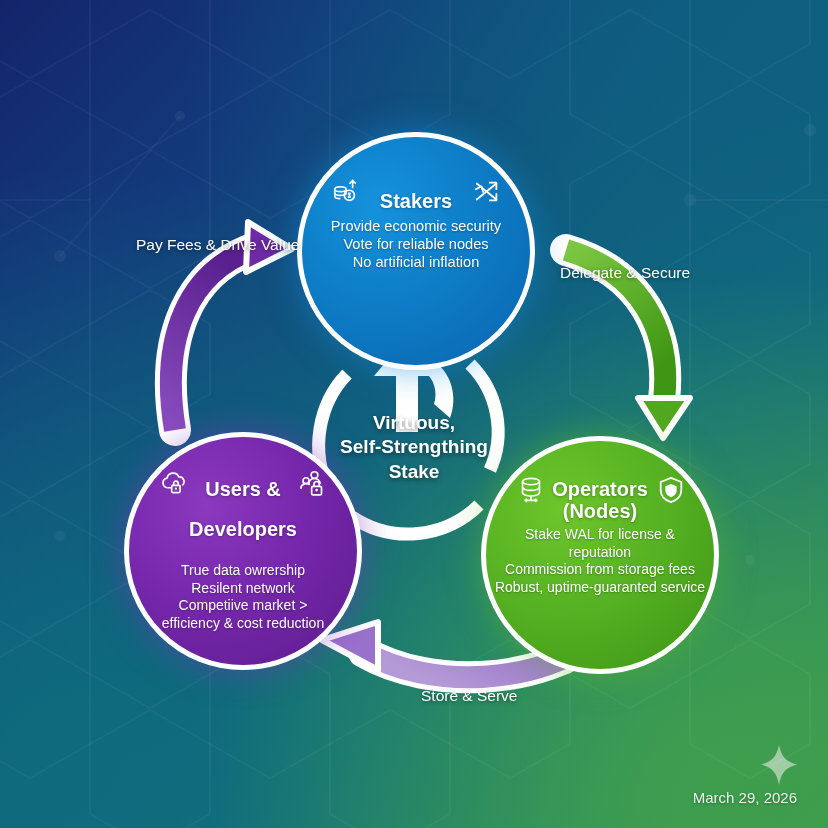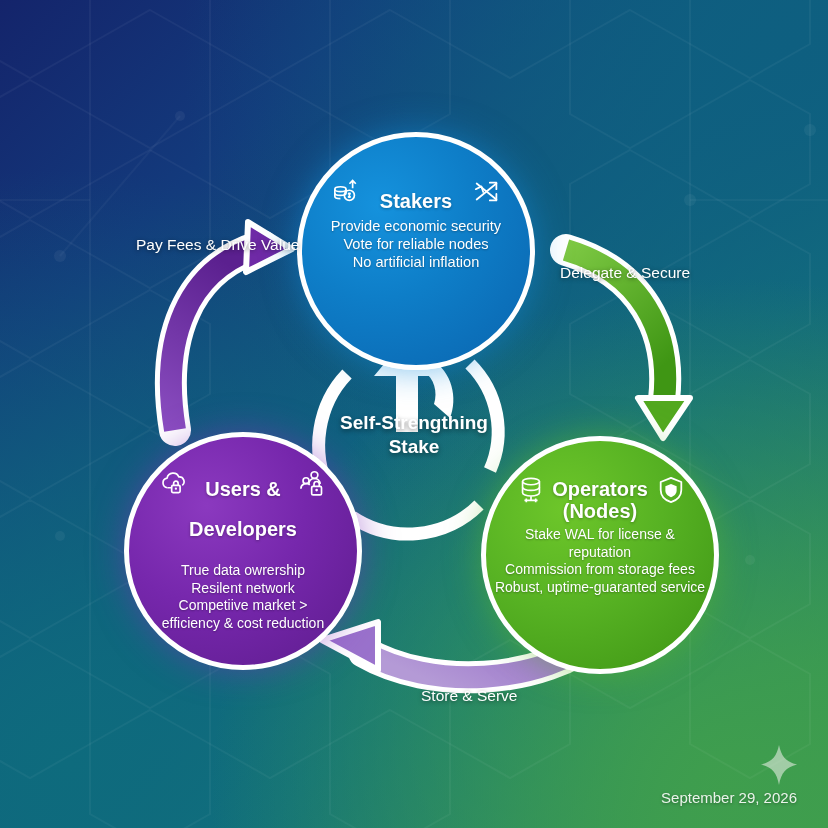--- a/index.html
+++ b/index.html
@@ -253,26 +253,27 @@
       <div class="node-lines">
         <div>True data owrership</div>
         <div>Resilent network</div>
         <div>Competiive market &gt;</div>
         <div>efficiency &amp; cost reduction</div>
       </div>
     </div>
   </div>
 
   <div class="center-label">
+    <div>Virtuous,</div>
     <div>Self-Strengthing</div>
     <div>Stake</div>
   </div>
 
   <div class="edge-label" id="lbl-pay">Pay Fees &amp; Drive Value</div>
   <div class="edge-label" id="lbl-delegate">Delegate &amp; Secure</div>
   <div class="edge-label" id="lbl-store">Store &amp; Serve</div>
 
   <svg class="sparkle" viewBox="0 0 40 44">
     <path d="M20,1 C22.5,13 27,18.5 39,21.5 C27,24.5 22.5,30 20,43 C17.5,30 13,24.5 1,21.5 C13,18.5 17.5,13 20,1 Z" fill="#dfeadd"></path>
   </svg>
-  <div class="datestamp">September 29, 2026</div>
+  <div class="datestamp">March 29, 2026</div>
 
 </div>
 
 </body></html>

